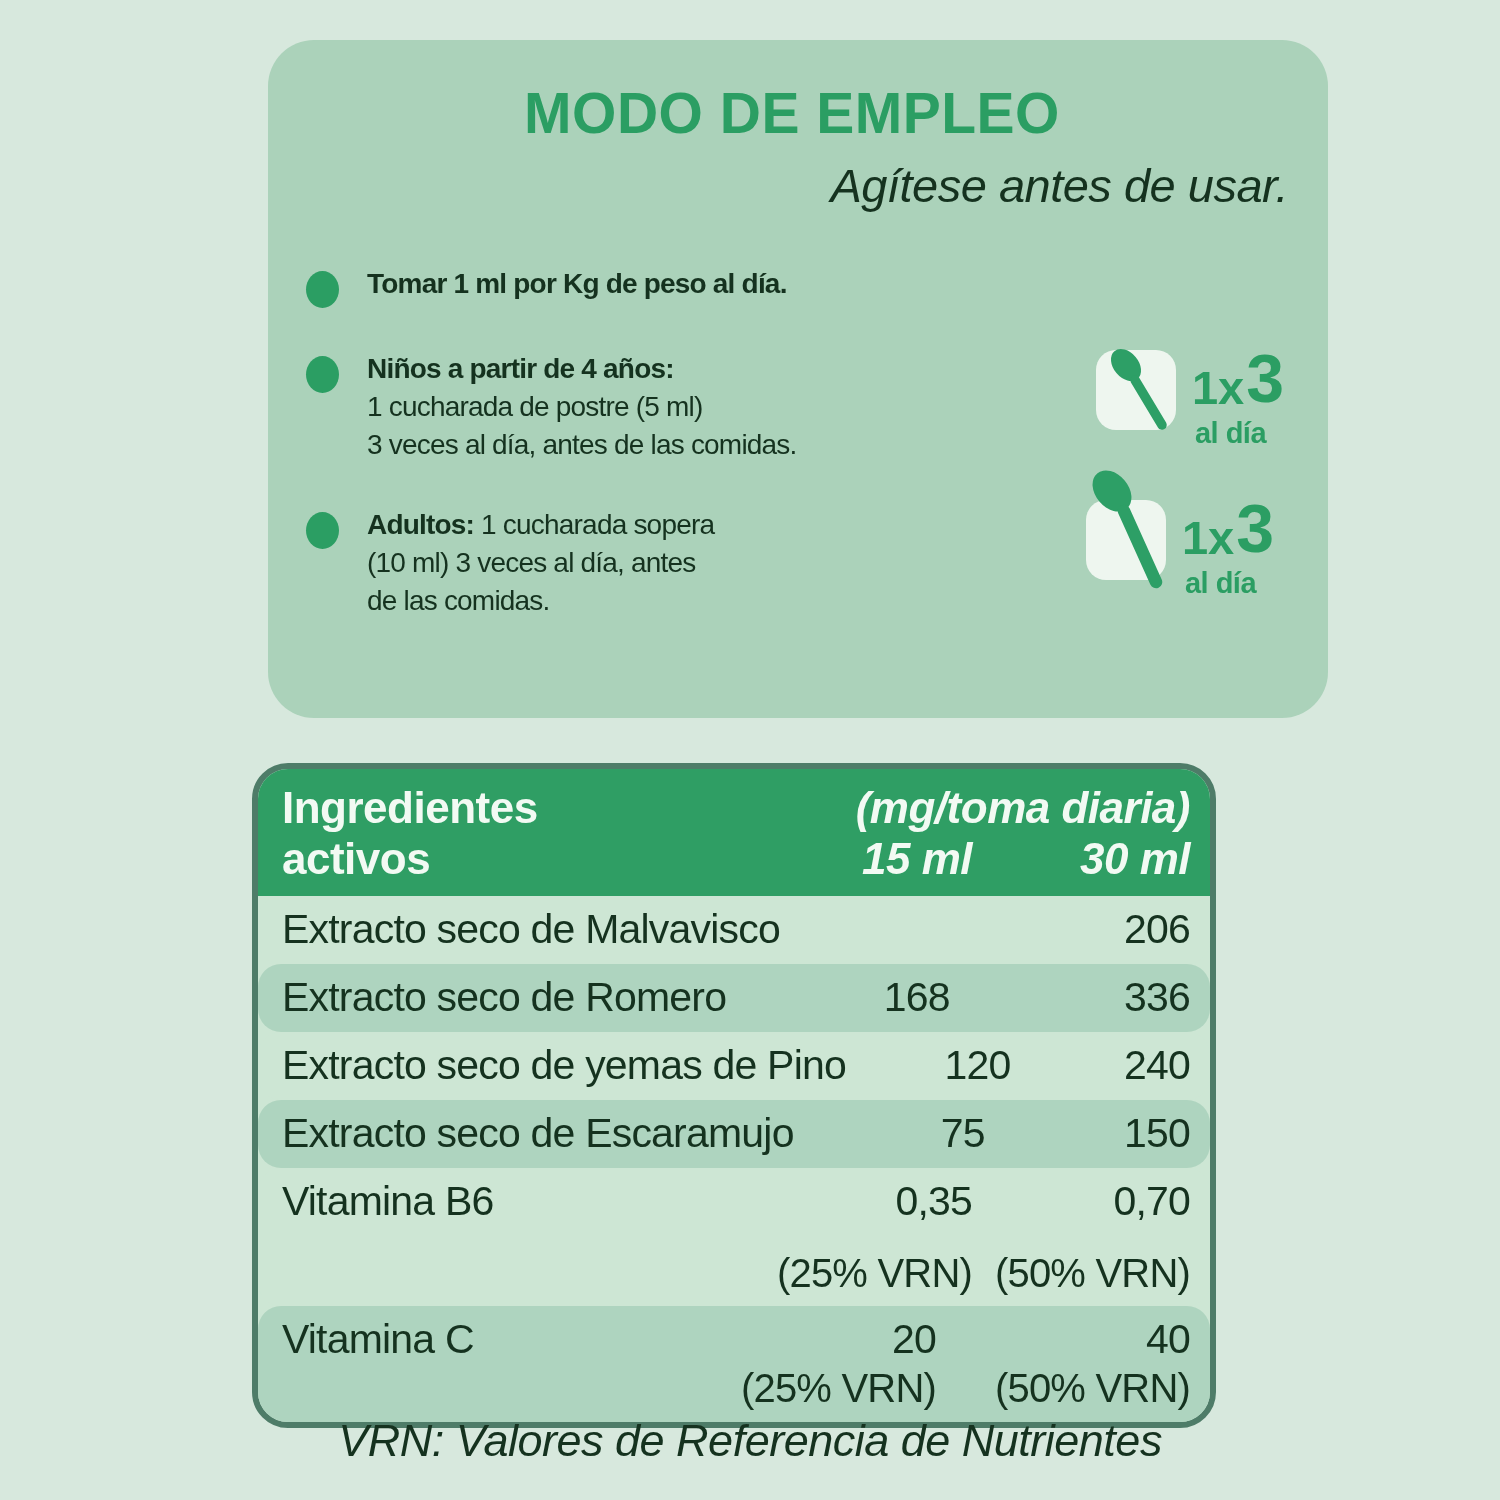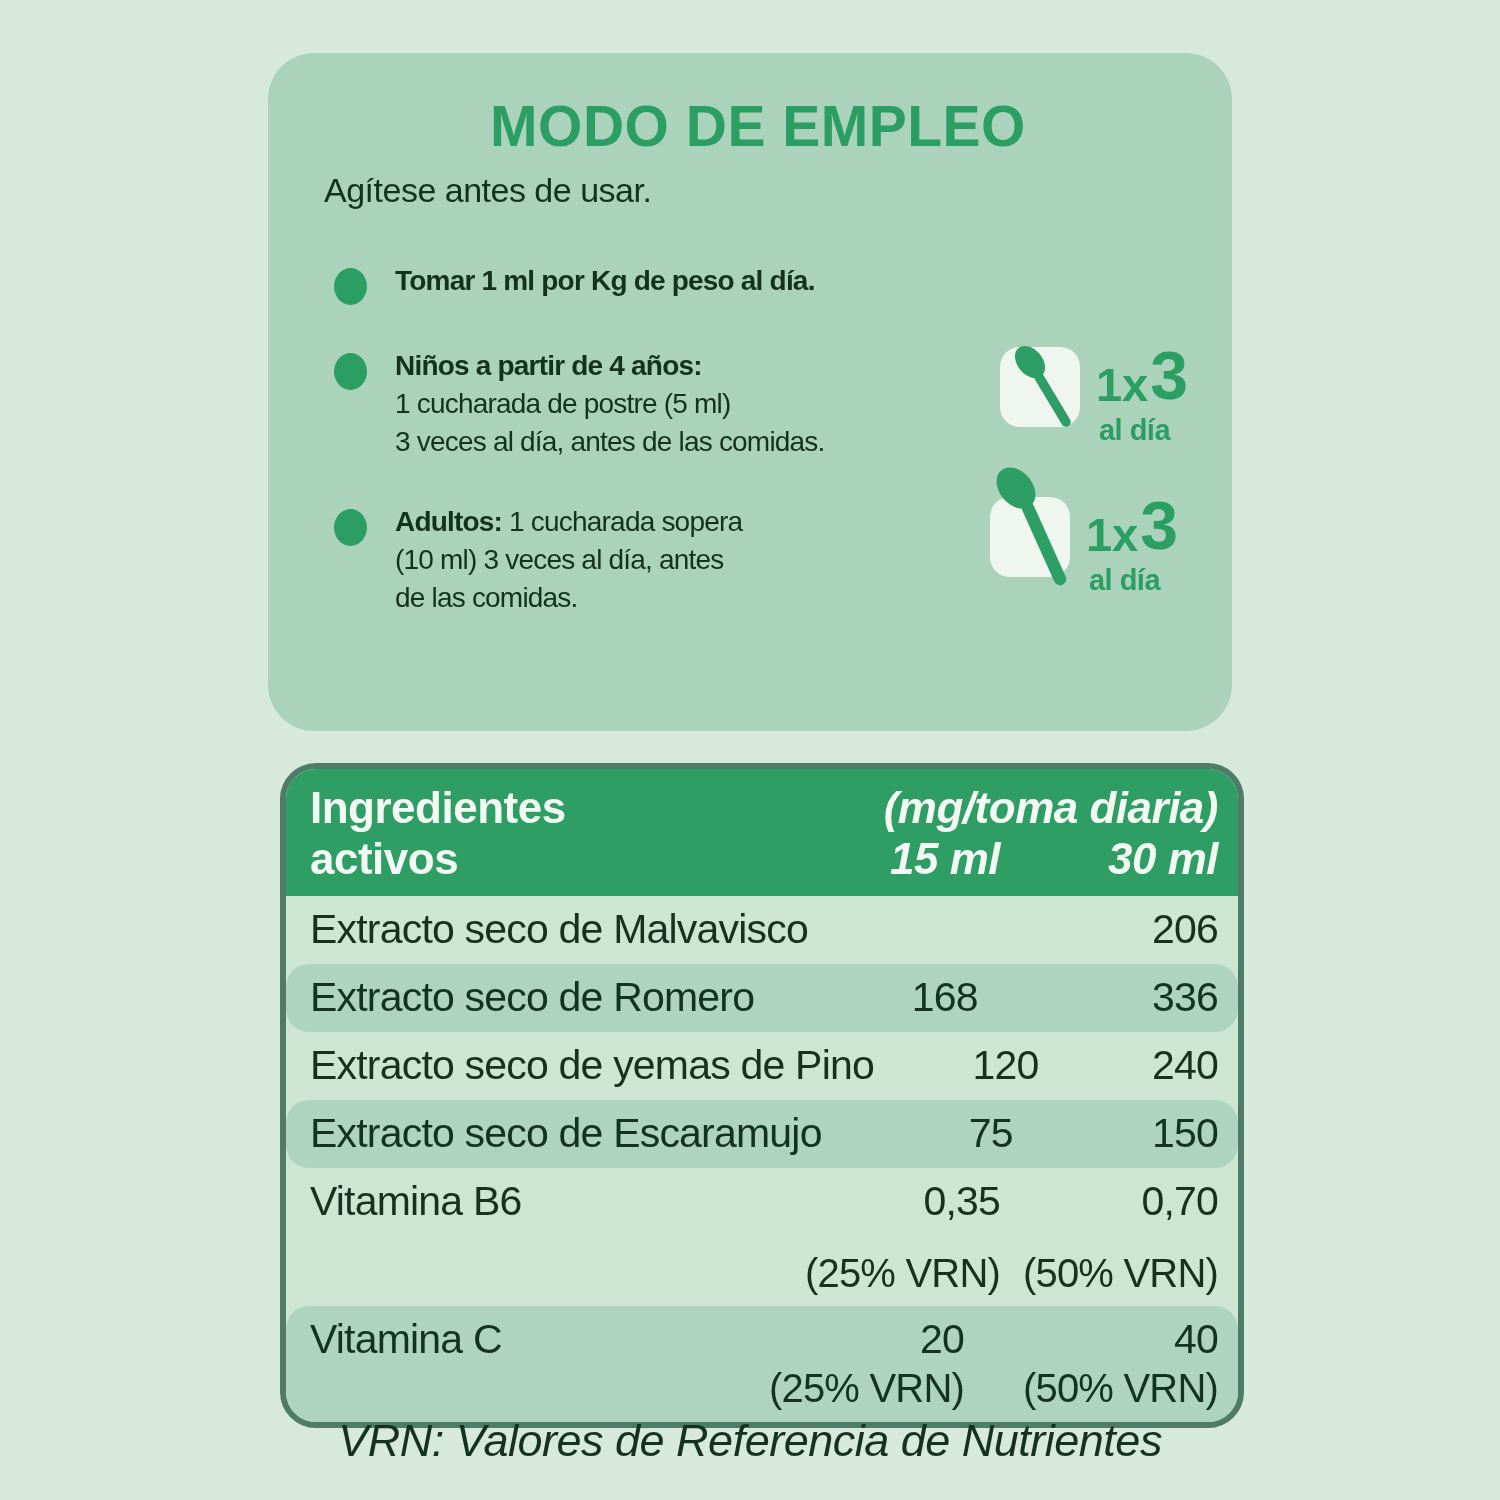--- a/index.html
+++ b/index.html
@@ -21,39 +21,39 @@
     background:var(--page_bg);
     font-family:"Liberation Sans", sans-serif;
     color:var(--text_dark);
     position:relative;
     overflow:hidden;
   }
   #page{position:absolute;inset:0;}
 
   
   .panel{
-    position:absolute;left:268px;top:40px;width:964px;height:678px;
+    position:absolute;left:268px;top:40px;width:1060px;height:678px;
     background:var(--panel_bg);
     border-radius:46px;
     box-sizing:border-box;
-    padding:26px 40px 0 56px;
-    margin-top:13px;
+    padding:26px 40px 0 28px;
   }
   .panel-title{
     text-align:center;
     font-size:57px;font-weight:bold;
     color:var(--accent);
     letter-spacing:0.5px;
     margin-top:14px;
   }
   .panel-subtitle{
-    text-align:left;
-    font-size:34px;
+    text-align:right;
+    font-size:47px;
     letter-spacing:-0.5px;
     margin-top:12px;
+    font-style:italic;
   }
   .bullets{margin-top:52px;padding-left:10px;}
   .bullet-row{
     position:relative;
     display:flex;align-items:flex-start;
     margin-bottom:42px;
   }
   .dot{
     flex:none;
     width:33px;height:37px;border-radius:50%;
@@ -82,21 +82,21 @@
   .spoon-child svg{left:6px;top:-5px;}
   .spoon-adult svg{left:-6px;top:-36px;}
   .dose-text{margin-left:16px;color:var(--accent);}
   .dose-line{display:flex;align-items:flex-end;line-height:0.85;}
   .dose-mult{font-size:47px;font-weight:bold;}
   .dose-count{font-size:68px;font-weight:bold;margin-left:2px;}
   .dose-per{font-size:29px;font-weight:bold;margin-top:9px;padding-left:3px;letter-spacing:-0.5px;}
 
   
   .ing-table{
-    position:absolute;left:280px;top:763px;width:964px;
+    position:absolute;left:252px;top:763px;width:964px;
     box-sizing:border-box;
     border:6px solid var(--table_border);
     border-radius:36px;
     overflow:hidden;
     background:var(--row_light);
   }
   .t-header{
     background:var(--table_header_bg);
     color:var(--table_header_text);
     display:flex;

